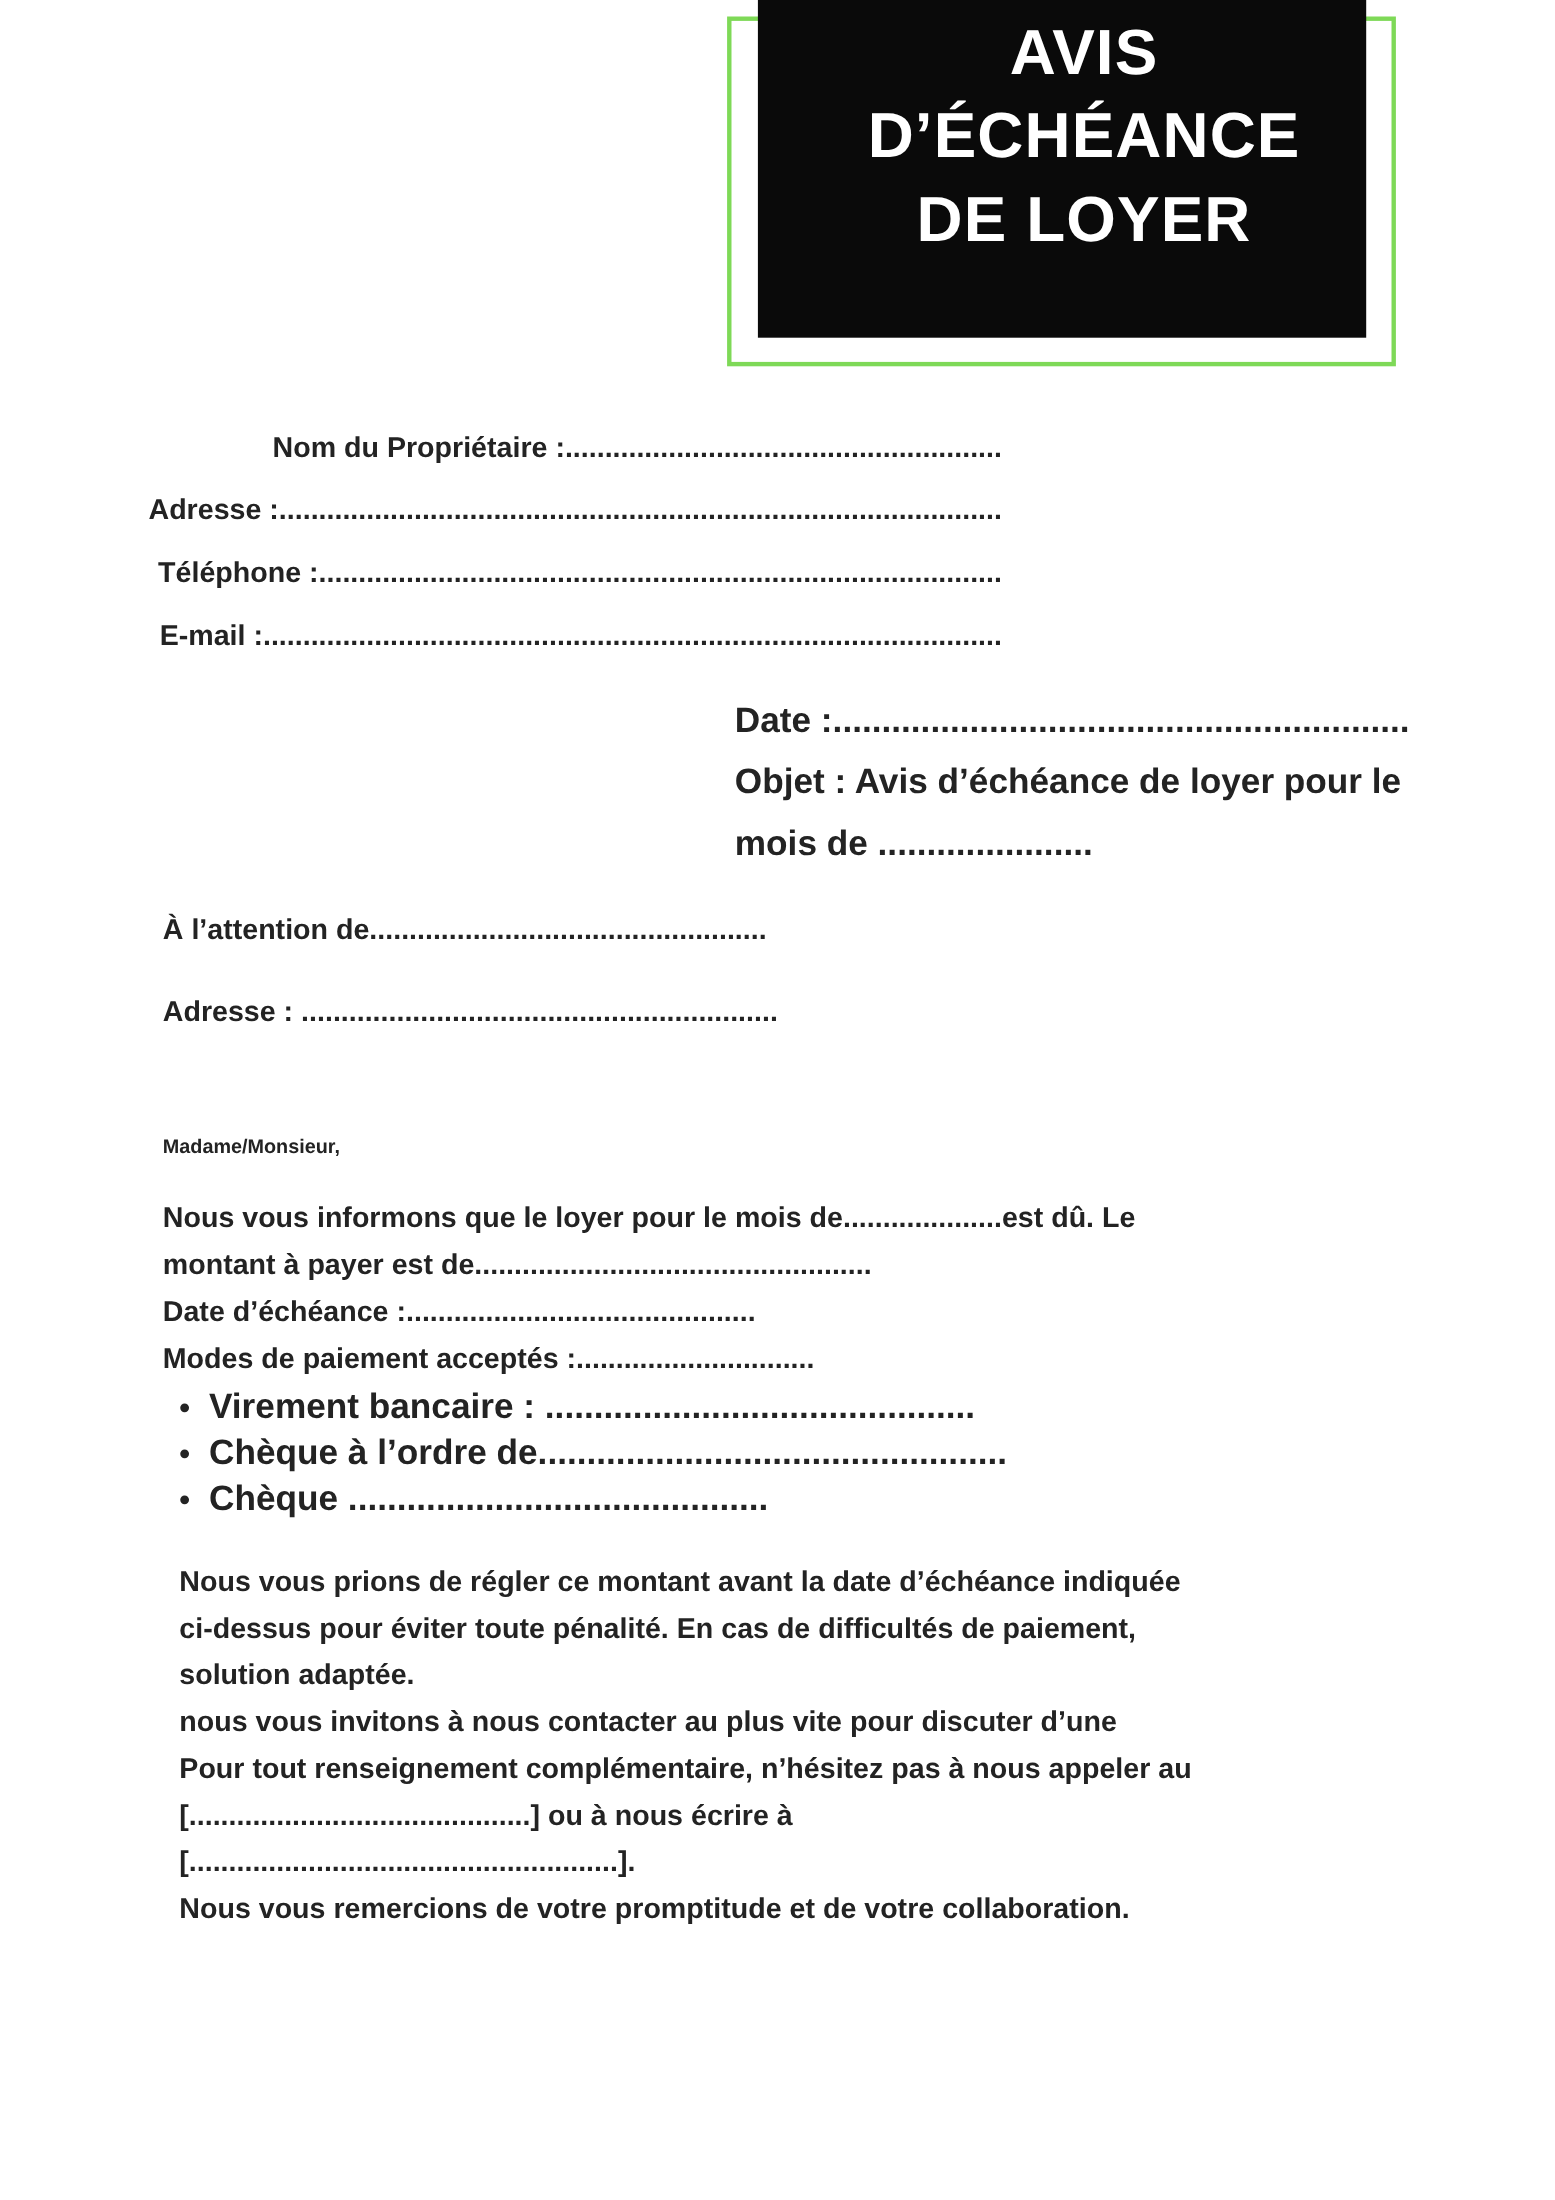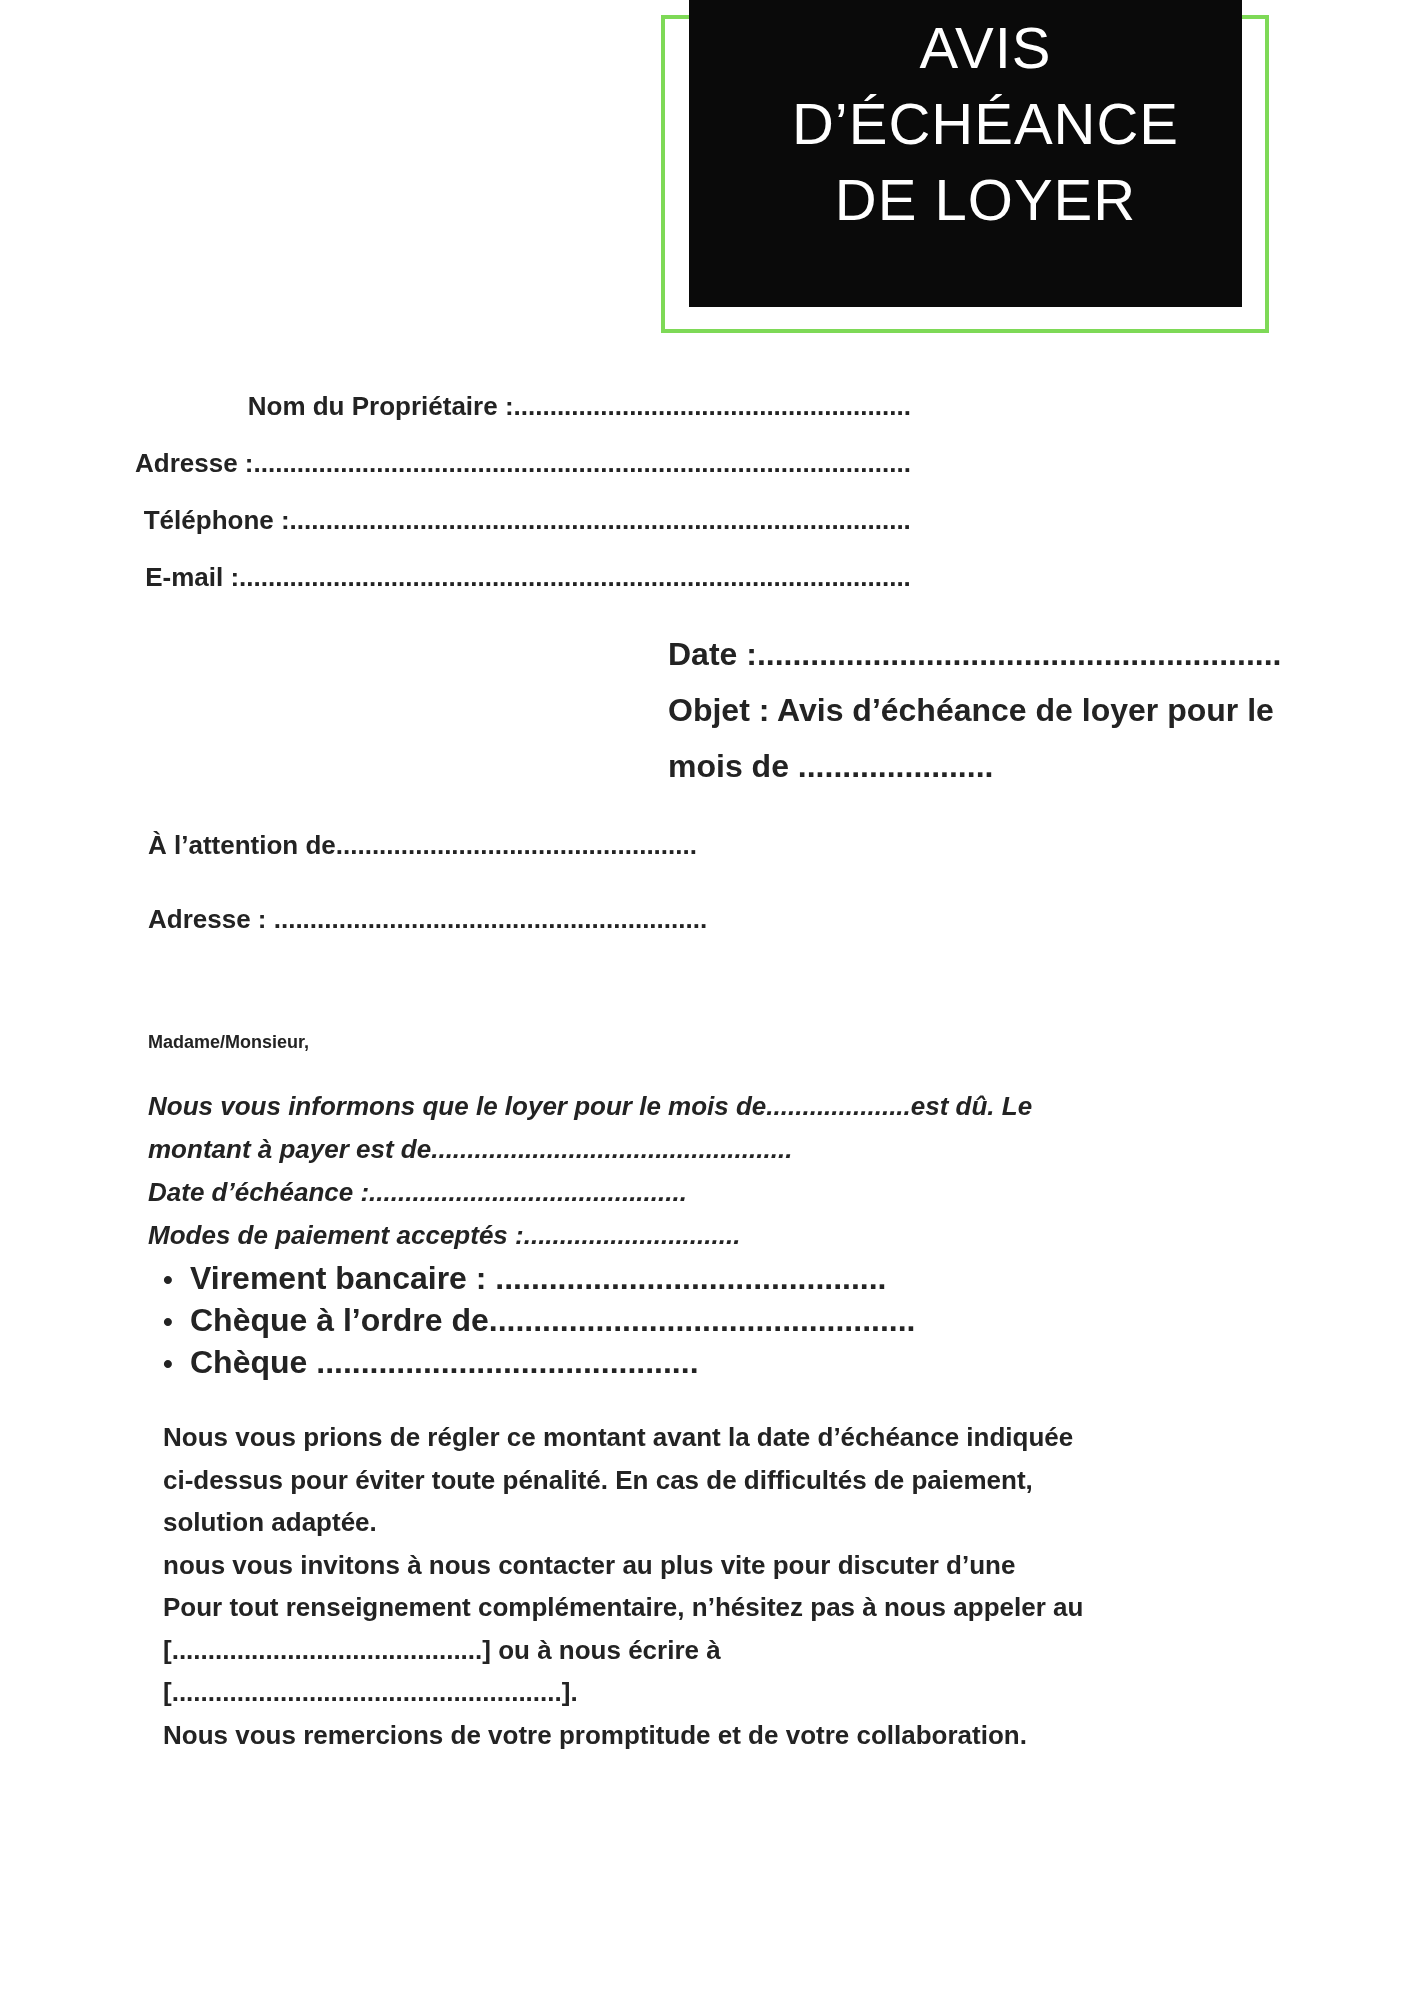--- a/index.html
+++ b/index.html
@@ -31,38 +31,38 @@
     left:689px; top:0;
     width:553px; height:307px;
     background:var(--box-black);
     color:#ffffff;
     text-align:center;
     padding-top:10px;
     box-sizing:border-box;
   }
   .title-line{
     font-size:58px;
-    font-weight:400;
+    font-weight:700;
     line-height:76px;
     letter-spacing:1px;
     white-space:nowrap;
     padding-left:40px;
   }
   
   .block{position:absolute; white-space:nowrap;}
   .sender-block{left:135px; top:378px;}
   .sender-block .line{font-size:26px; font-weight:700; line-height:57px;text-align:right;}
   .meta-block{left:668px; top:626px;}
   .meta-block .line{font-size:32px; font-weight:700; line-height:56px;}
   .recipient-block{left:148px; top:808px;}
   .recipient-block .line{font-size:26px; font-weight:700; line-height:74px;}
   .salutation-block{left:148px; top:1022px;}
   .salutation-block .line{font-size:18px; font-weight:700; line-height:40px;}
   .para1-block{left:148px; top:1085px;}
-  .para1-block .line{font-size:26px; font-weight:700; line-height:43px;font-style:italic;}
+  .para1-block .line{font-size:26px; font-weight:700; line-height:43px;}
   .bullets-block{left:163px; top:1258px;}
   .bullet-row{display:flex; align-items:baseline; line-height:40px;}
   .bullet-marker{font-size:28px; font-weight:700; width:27px; flex:0 0 27px;}
   .bullet-text{font-size:32px; font-weight:700;}
   .para2-block{left:163px; top:1416px;}
   .para2-block .line{font-size:26px; font-weight:700; line-height:42.5px;}
 </style>
 </head>
 <body>
 

